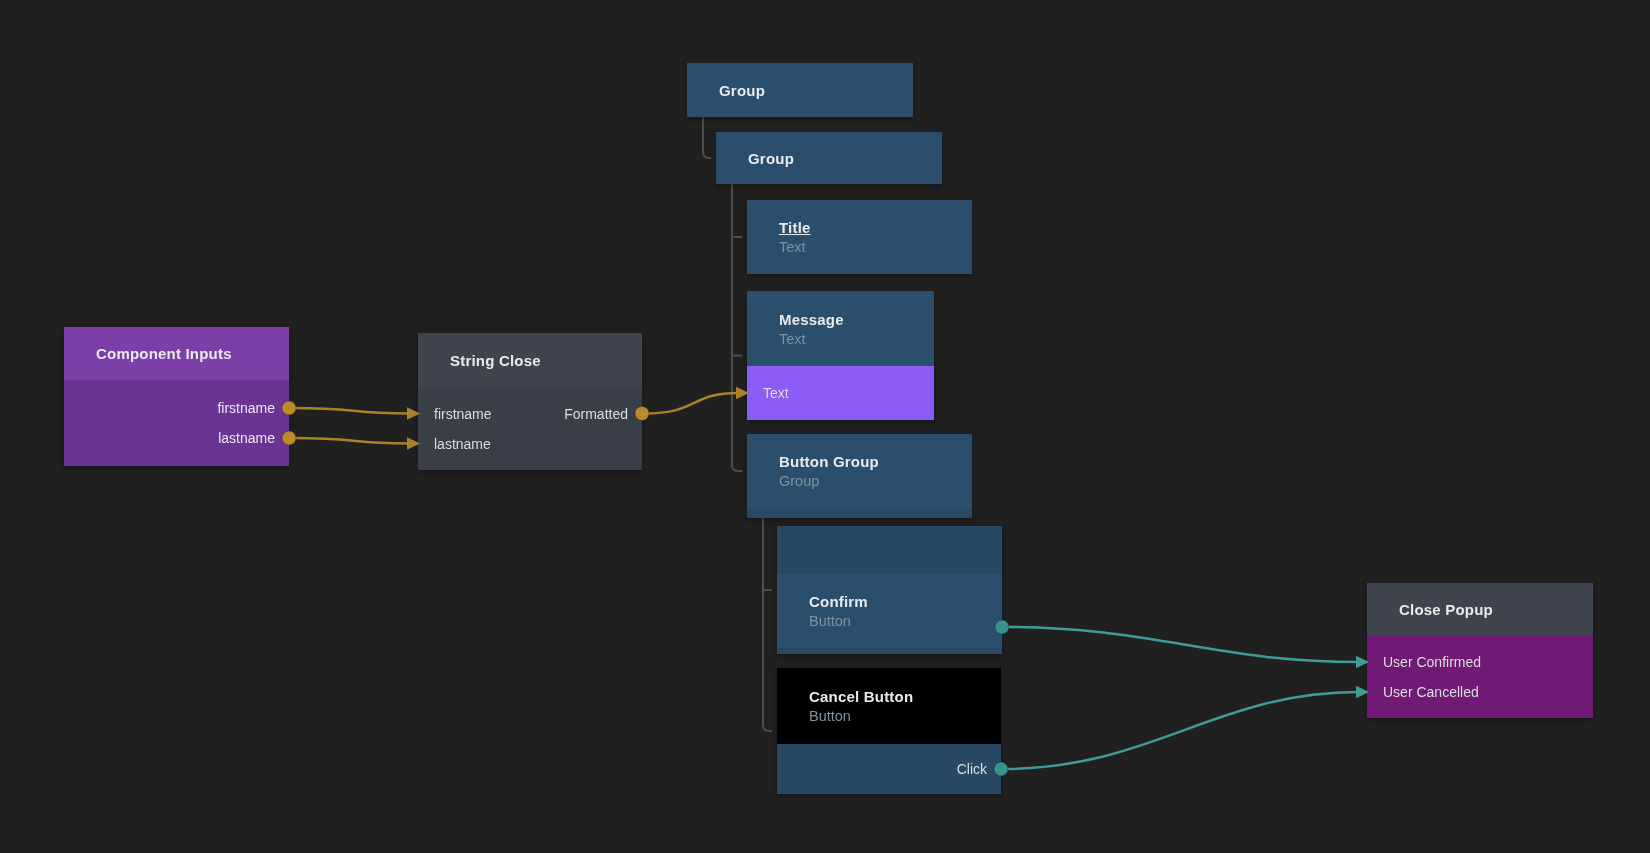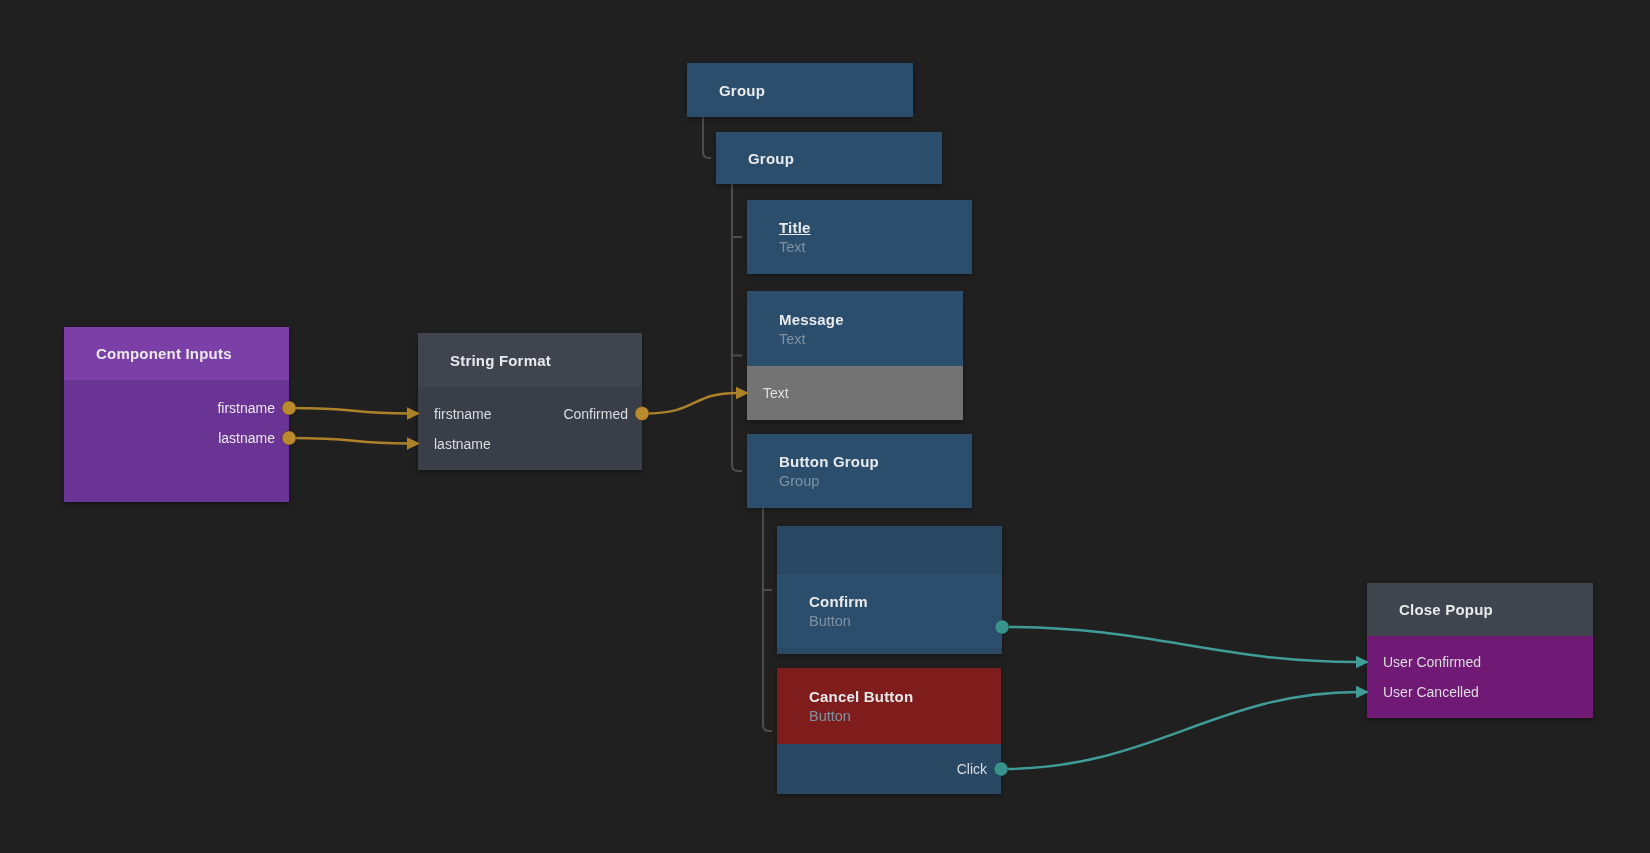--- a/index.html
+++ b/index.html
@@ -40,41 +40,41 @@
 <div id="canvas">
   <svg class="layer" id="tree-layer">
       <path d="M 703 117 V 152 Q 703 158 709 158 H 711" fill="none" stroke="#4d4d4d" stroke-width="2" stroke-linejoin="round"></path>
       <path d="M 732 237 H 742" fill="none" stroke="#4d4d4d" stroke-width="2" stroke-linejoin="round"></path>
       <path d="M 732 355.5 H 742" fill="none" stroke="#4d4d4d" stroke-width="2" stroke-linejoin="round"></path>
       <path d="M 732 184 V 465 Q 732 471 738 471 H 742" fill="none" stroke="#4d4d4d" stroke-width="2" stroke-linejoin="round"></path>
       <path d="M 763 590 H 772" fill="none" stroke="#4d4d4d" stroke-width="2" stroke-linejoin="round"></path>
       <path d="M 763 508 V 725 Q 763 731 769 731 H 772" fill="none" stroke="#4d4d4d" stroke-width="2" stroke-linejoin="round"></path>
     </svg>
   <div id="nodes-layer">
-      <div class="node" style="left: 64px; top: 327px; width: 225px; height: 175px; background: rgb(106, 52, 148);">
+      <div class="node" style="left: 64px; top: 327px; width: 225px; height: 139px; background: rgb(106, 52, 148);">
         <div class="node-header" style="height: 53px; background: rgb(124, 63, 167);">
           <span class="node-title" style="color: rgb(233, 234, 236);">Component Inputs</span>
         </div>
         <div class="ports" style="height: 86px;">
           <div class="port-row" style="color: rgb(236, 232, 242);">
             <span class="port-label port-right">firstname</span>
           </div>
           <div class="port-row" style="color: rgb(236, 232, 242);">
             <span class="port-label port-right">lastname</span>
           </div>
         </div>
       </div>
       <div class="node" style="left: 418px; top: 333px; width: 224px; height: 137px; background: rgb(57, 62, 72);">
         <div class="node-header" style="height: 54px; background: rgb(63, 68, 78);">
-          <span class="node-title" style="color: rgb(233, 234, 236);">String Format</span>
+          <span class="node-title" style="color: rgb(233, 234, 236);">String Close</span>
         </div>
         <div class="ports" style="height: 83px;">
           <div class="port-row" style="color: rgb(220, 222, 224);">
             <span class="port-label">firstname</span>
-            <span class="port-label port-right">Confirmed</span>
+            <span class="port-label port-right">Formatted</span>
           </div>
           <div class="port-row" style="color: rgb(220, 222, 224);">
             <span class="port-label">lastname</span>
           </div>
         </div>
       </div>
       <div class="node" style="left: 687px; top: 63px; width: 226px; height: 54px; background: rgb(40, 72, 100);">
         <div class="node-header" style="height: 54px; background: rgb(43, 78, 108);">
           <span class="node-title" style="color: rgb(233, 234, 236);">Group</span>
         </div>
@@ -83,50 +83,50 @@
         <div class="node-header" style="height: 52px; background: rgb(43, 78, 108);">
           <span class="node-title" style="color: rgb(233, 234, 236);">Group</span>
         </div>
       </div>
       <div class="node" style="left: 747px; top: 200px; width: 225px; height: 74px; background: rgb(40, 72, 100);">
         <div class="node-header" style="height: 74px; background: rgb(43, 78, 108);">
           <span class="node-title" style="color: rgb(233, 234, 236); text-decoration: underline;">Title</span>
           <span class="node-subtitle" style="color: rgb(126, 146, 163);">Text</span>
         </div>
       </div>
-      <div class="node" style="left: 747px; top: 291px; width: 216px; height: 129px; background: #737373;">
+      <div class="node" style="left: 747px; top: 291px; width: 187px; height: 129px; background: #8b5cf6;">
         <div class="node-header" style="height: 75px; background: rgb(43, 78, 108);">
           <span class="node-title" style="color: rgb(233, 234, 236);">Message</span>
           <span class="node-subtitle" style="color: rgb(126, 146, 163);">Text</span>
         </div>
         <div class="ports" style="height: 54px;">
           <div class="port-row" style="color: rgb(220, 222, 224);">
             <span class="port-label">Text</span>
           </div>
         </div>
       </div>
-      <div class="node" style="left: 747px; top: 434px; width: 225px; height: 74px; background: rgb(40, 72, 100);">
+      <div class="node" style="left: 747px; top: 434px; width: 225px; height: 84px; background: rgb(40, 72, 100);">
         <div class="node-header" style="height: 74px; background: rgb(43, 78, 108);">
           <span class="node-title" style="color: rgb(233, 234, 236);">Button Group</span>
           <span class="node-subtitle" style="color: rgb(126, 146, 163);">Group</span>
         </div>
       </div>
       <div class="node" style="left: 777px; top: 526px; width: 225px; height: 128px; background: rgb(40, 72, 100);">
         <div class="node-header" style="height: 74px; background: rgb(43, 78, 108); margin-top: 48px;">
           <span class="node-title" style="color: rgb(233, 234, 236);">Confirm</span>
           <span class="node-subtitle" style="color: rgb(126, 146, 163);">Button</span>
         </div>
         <div class="ports" style="height: 54px;">
           <div class="port-row" style="color: rgb(220, 222, 224);">
             <span class="port-label port-right">Click</span>
           </div>
         </div>
       </div>
       <div class="node" style="left: 777px; top: 668px; width: 224px; height: 126px; background: rgb(40, 72, 100);">
-        <div class="node-header" style="height: 76px; background: #7f1d1d;">
+        <div class="node-header" style="height: 76px; background: #000000;">
           <span class="node-title" style="color: rgb(233, 234, 236);">Cancel Button</span>
           <span class="node-subtitle" style="color: rgb(126, 146, 163);">Button</span>
         </div>
         <div class="ports" style="height: 50px;">
           <div class="port-row" style="color: rgb(220, 222, 224);">
             <span class="port-label port-right">Click</span>
           </div>
         </div>
       </div>
       <div class="node" style="left: 1367px; top: 583px; width: 226px; height: 135px; background: #701a75;">

